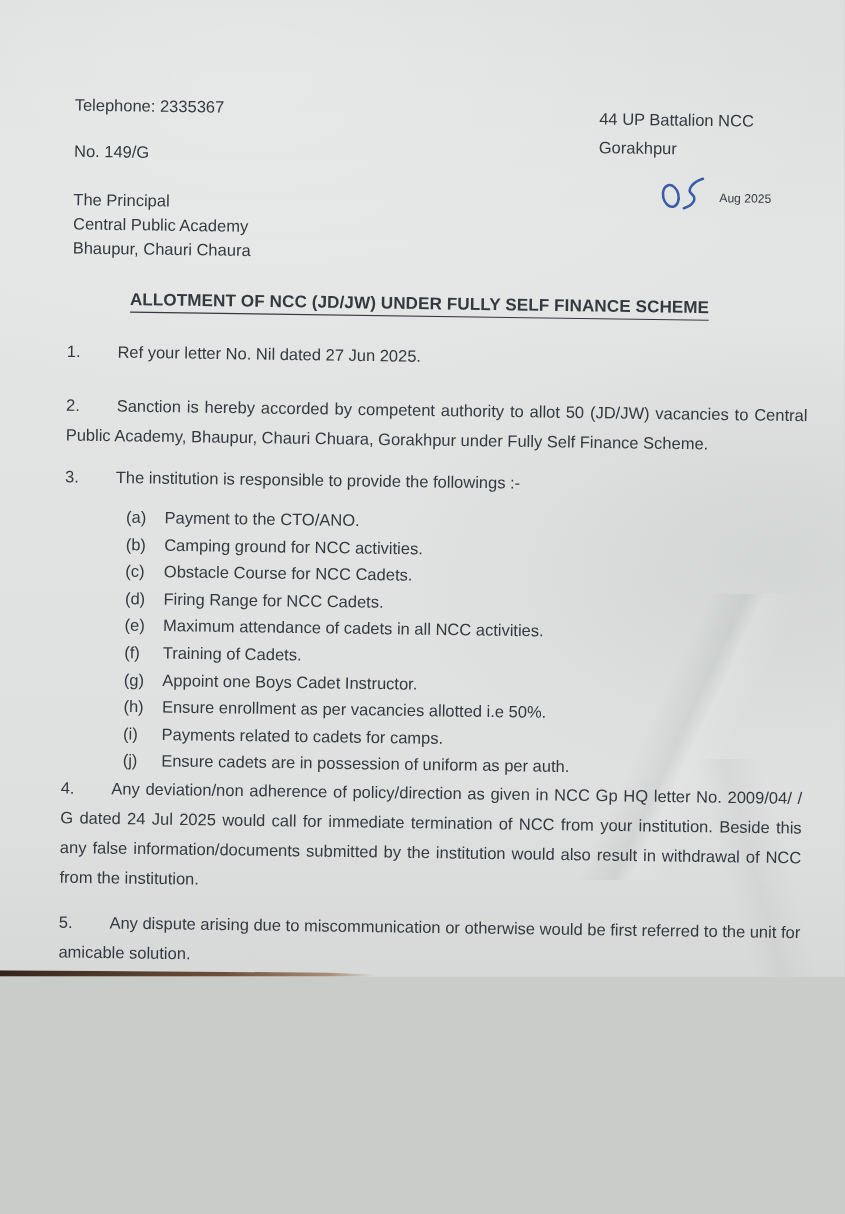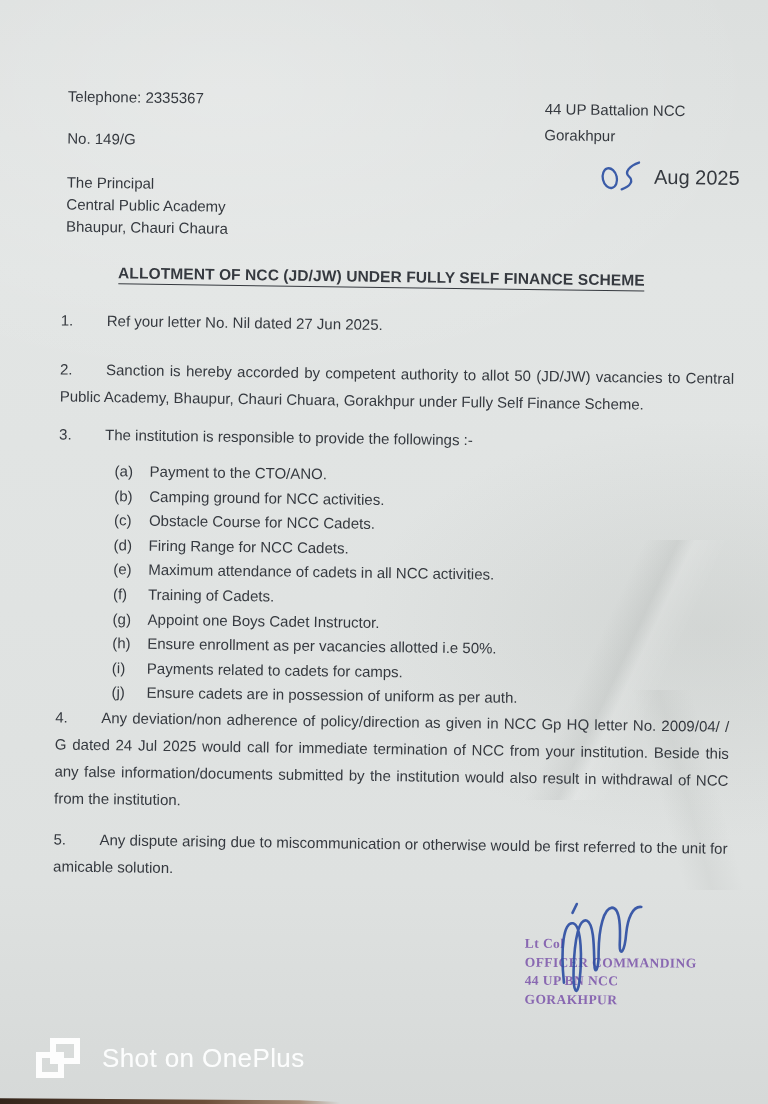--- a/index.html
+++ b/index.html
@@ -4,21 +4,21 @@
 <style>
   html, body { margin: 0; padding: 0; }
   body {
     width: 768px; height: 1104px;
     font-family: "Liberation Sans", sans-serif;
     overflow: hidden;
     background: #caccc9;
   }
   #photo {
     position: relative;
-    width: 768px; height: 1104px;
+    width: 768px; height: 888px;
     background:
       radial-gradient(ellipse 900px 500px at 30% 8%, rgba(255,255,255,0.25), rgba(255,255,255,0) 60%),
       radial-gradient(ellipse 500px 300px at 92% 57%, rgba(150,155,150,0.18), rgba(150,155,150,0) 70%),
       linear-gradient(180deg, #dcdfde 0%, #e2e5e4 25%, #e0e3e2 55%, #dee1e0 80%, #d6d9d8 100%);
     overflow: hidden;
   }
   
   .crease-1 {
     position: absolute; right: 0; top: 540; width: 300px; height: 260px;
     background: linear-gradient(115deg, rgba(0,0,0,0) 42%, rgba(110,115,112,0.10) 50%, rgba(255,255,255,0.12) 54%, rgba(0,0,0,0) 62%);
@@ -43,21 +43,21 @@
     color: #35393f;
     font-size: 15px;
   }
   .abs { position: absolute; }
 
   #telephone { left: 68px; top: 88px; }
   #unit-block { left: 545px; top: 90px; line-height: 26px; }
   #ref-no { left: 68px; top: 130px; }
   #date-block { left: 601px; top: 152px; }
   #date-block .day-svg { vertical-align: -8px; margin-right: 6px; }
-  #date-block .printed-date { font-size: 20px; }
+  #date-block .printed-date { font-size: 11px; }
   #addressee { left: 68px; top: 172px; line-height: 22px; }
 
   #title-row { left: 0; top: 264px; width: 100%; text-align: center; }
   #title-row .title-text {
     font-weight: 700; font-size: 15.5px; letter-spacing: 0.1px;
     border-bottom: 1.6px solid #35393f; padding-bottom: 2px;
   }
 
   .para { left: 64px; width: 674px; line-height: 27px; }
   .para .num { display: inline-block; width: 46px; }

